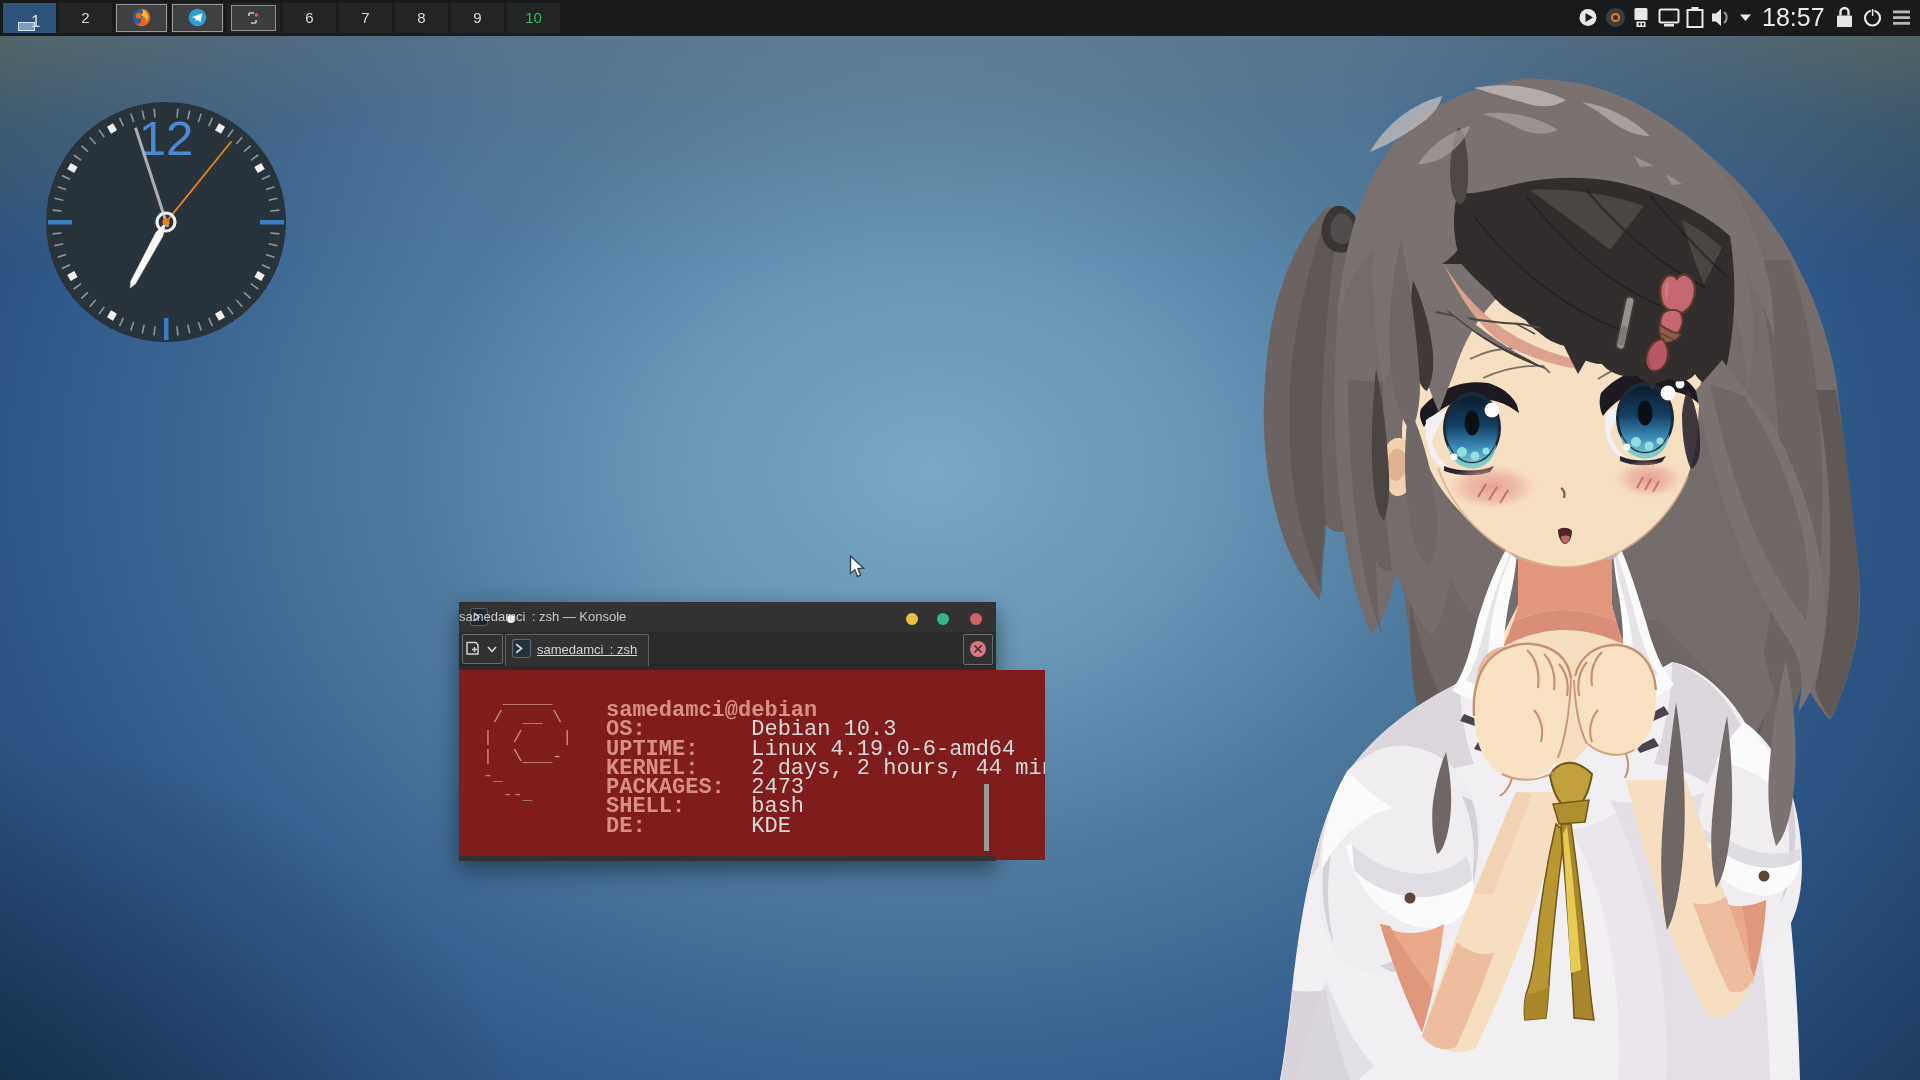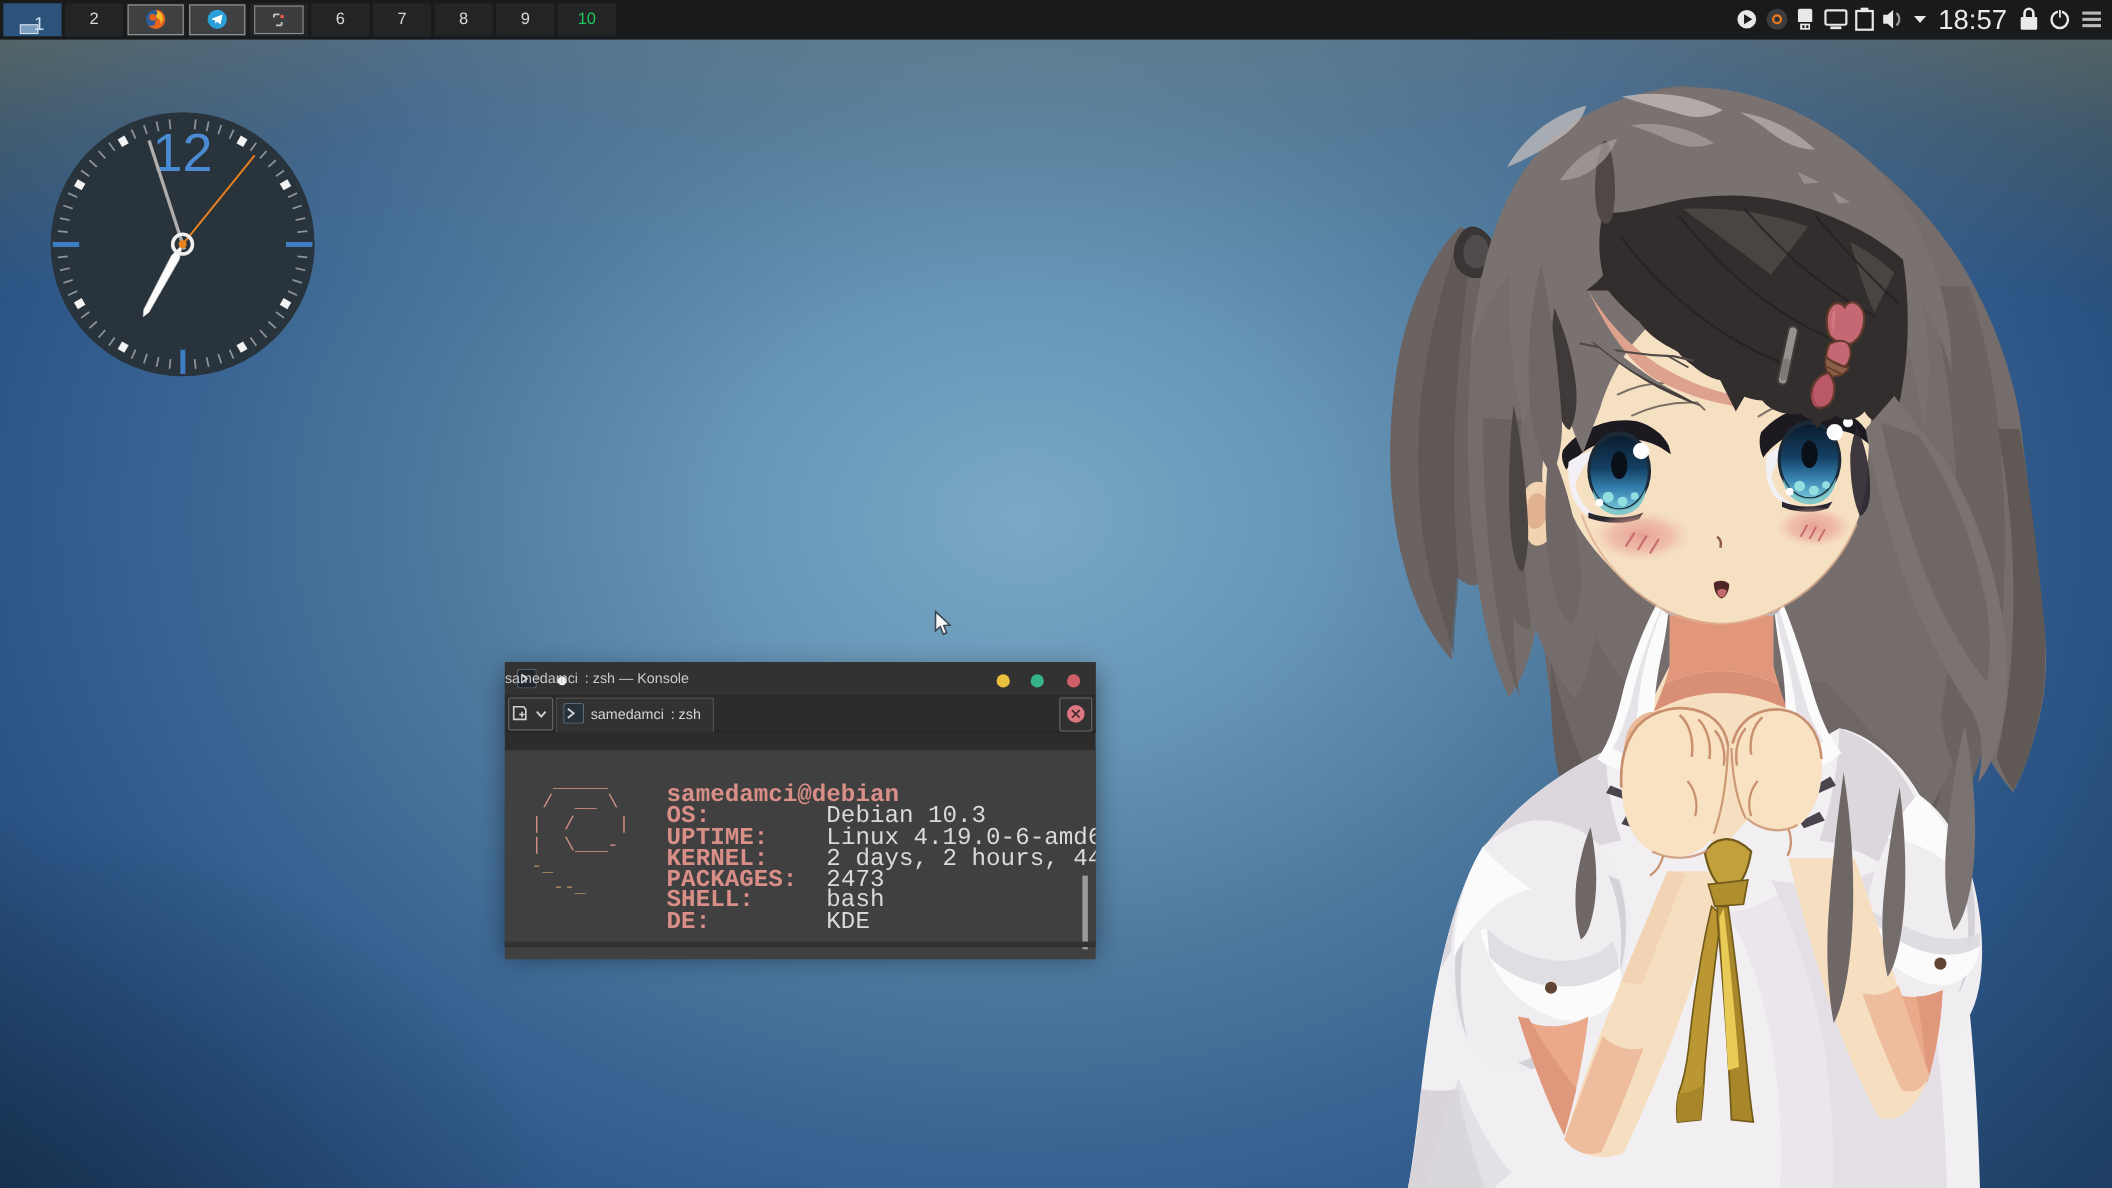--- a/index.html
+++ b/index.html
@@ -200,31 +200,31 @@
         <path d="M8 7.5 h5 l2 2.5 h0 v9 h-11 v-11.5 h4" fill="none" stroke="#d2d2d2" stroke-width="1.5"></path>
         <path d="M11.5 12 v5 M9 14.5 h5" stroke="#d2d2d2" stroke-width="1.4"></path>
         <path d="M25 12 l4 4.5 l4-4.5" fill="none" stroke="#d2d2d2" stroke-width="1.7"></path>
       </svg>
     </div>
     <div class="abs" style="left:46px;top:2px;width:144px;height:32px;background:#323232;border:1px solid #5f5f5f;border-bottom:none;border-radius:2px 2px 0 0;box-sizing:border-box;">
       <svg class="abs" style="left:6px;top:4px" width="19" height="19" viewBox="0 0 18 18">
         <rect x="0.5" y="0.5" width="17" height="17" rx="2" fill="#27313a" stroke="#5a6a78" stroke-width="1"></rect>
         <path d="M4 5 l5 4 l-5 4" fill="none" stroke="#cfd4d8" stroke-width="1.6"></path>
       </svg>
-      <span class="abs" style="left:31px;top:7px;color:#d4d4d4;font-size:13px;">samedamci  : zsh</span>
+      <span class="abs" style="left:31px;top:7px;color:#d4d4d4;font-size:13px;text-decoration:underline;">samedamci  : zsh</span>
     </div>
     <div class="abs" style="left:504px;top:2px;width:30px;height:31px;background:#313131;border:1px solid #6a6a6a;border-radius:2px;box-sizing:border-box;">
       <svg class="abs" style="left:5px;top:5px" width="18" height="18" viewBox="0 0 18 18">
         <circle cx="9" cy="9" r="8" fill="#dd7680"></circle>
         <path d="M5.5 5.5 L12.5 12.5 M12.5 5.5 L5.5 12.5" stroke="#40272c" stroke-width="1.5"></path>
       </svg>
     </div>
   </div>
 
-  <div class="abs" style="left:0;top:80px;width:537px;height:190px;background:#404040;overflow:hidden;">
+  <div class="abs" style="left:0;top:68px;width:586px;height:190px;background:#7f1d1d;overflow:hidden;">
     <pre class="abs" style="left:24px;top:19px;margin:0;font-family:'Liberation Mono',monospace;font-size:16.5px;line-height:19.3px;color:#cf8d84;"><span style="color:#cf8d84">  _____
  /  __ \
 |  /    |
 |  \___-</span><span style="color:#a98a63">
 -_
   --_</span></pre>
     <pre class="abs" style="left:135px;top:19px;margin:12px;font-family:'Liberation Mono',monospace;font-size:22px;line-height:19.3px;color:#d9d9d9;"><b style="color:#d98f88">samedamci@debian</b>
 <b style="color:#d98f88">OS:</b>        Debian 10.3
 <b style="color:#d98f88">UPTIME:</b>    Linux 4.19.0-6-amd64
 <b style="color:#d98f88">KERNEL:</b>    2 days, 2 hours, 44 minutes

